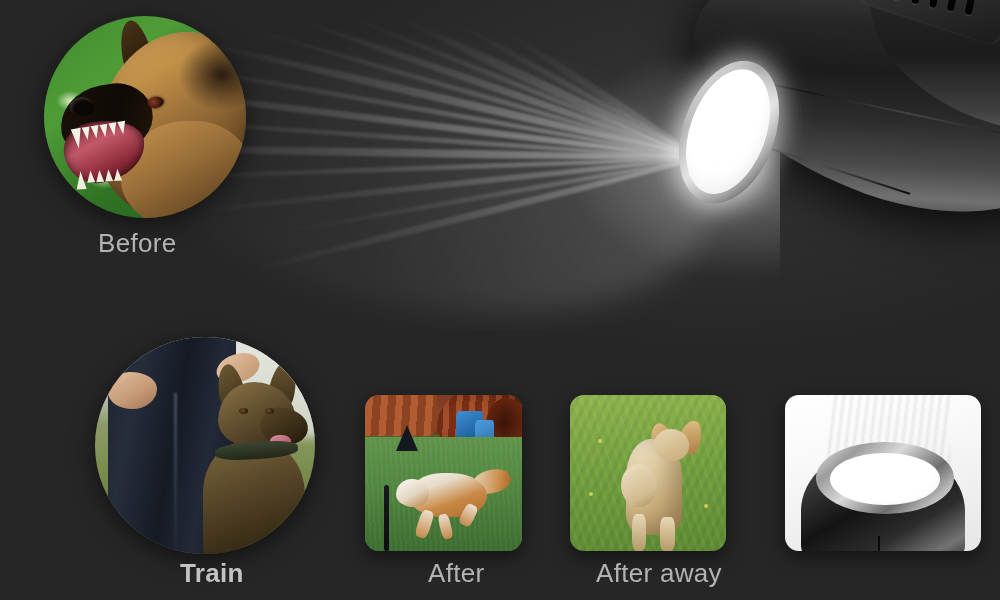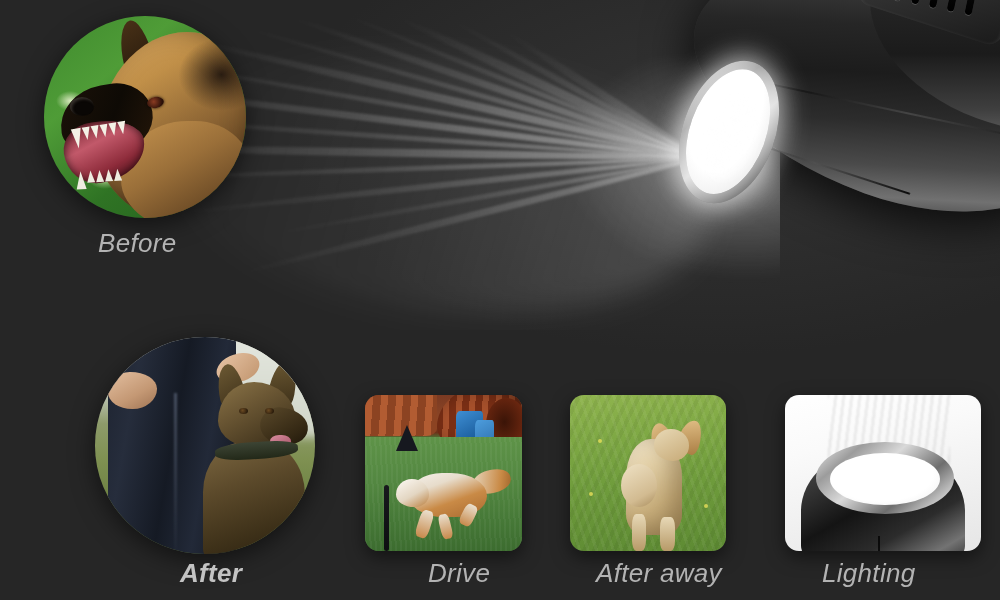--- a/index.html
+++ b/index.html
@@ -378,21 +378,20 @@
     background:radial-gradient(ellipse at 46% 40%,#ffffff 0%,#ffffff 62%,#f4f4f4 84%,#e4e4e4 100%);
   }
 
   
   .cap{
     position:absolute;
     color:#b3b3b3;
     font-size:26px;
     letter-spacing:.3px;
     white-space:nowrap;
-    font-style:italic;
   }
   .cap.strong{ font-weight:bold; color:#c3c3c3; }
   .headline{
     position:absolute; left:60px; top:272px;
     font-size:39px; font-weight:bold;
     color:#e8a33d;
     letter-spacing:.2px;
     white-space:nowrap;
     text-shadow:0 1px 2px rgba(0,0,0,.5);
   }
@@ -489,41 +488,41 @@
         <div class="adog-body"></div>
         <div class="adog-head"></div>
         <div class="adog-snout"></div>
         <div class="adog-eye" style="left:36%; top:22%;"></div>
         <div class="adog-eye" style="left:58%; top:22%;"></div>
         <div class="adog-tongue"></div>
         <div class="adog-collar"></div>
       </div>
     </div>
   </div>
-  <div class="cap strong" style="left:180px; top:558px;">After</div>
+  <div class="cap strong" style="left:180px; top:558px;">Train</div>
 
   <div class="thumb" style="left:365px; top:395px; width:157px; height:156px;">
     <div class="photo ph-train">
       <div class="tunnel-left"></div>
       <div class="tunnel"></div>
       <div class="tunnel-mouth"></div>
       <div class="blue-bag"></div>
       <div class="blue-bag2"></div>
       <div class="turf"></div>
       <div class="cone"></div>
       <div class="post"></div>
       <div class="collie-tail"></div>
       <div class="collie-body"></div>
       <div class="collie-head"></div>
       <div class="collie-leg" style="left:34%; top:74%; width:8%;  height:18%; transform:rotate(18deg);"></div>
       <div class="collie-leg" style="left:48%; top:76%; width:7%;  height:16%; transform:rotate(-14deg);"></div>
       <div class="collie-leg" style="left:62%; top:70%; width:8%;  height:14%; transform:rotate(26deg);"></div>
     </div>
   </div>
-  <div class="cap" style="left:428px; top:558px;">Drive</div>
+  <div class="cap" style="left:428px; top:558px;">After</div>
 
   <div class="thumb" style="left:570px; top:395px; width:156px; height:156px;">
     <div class="photo ph-drive">
       <div class="yellow-fleck" style="left:18%; top:28%;"></div>
       <div class="yellow-fleck" style="left:78%; top:20%;"></div>
       <div class="yellow-fleck" style="left:12%; top:62%;"></div>
       <div class="yellow-fleck" style="left:86%; top:70%;"></div>
       <div class="ydog-ear" style="left:52%; top:18%; transform:rotate(-20deg);"></div>
       <div class="ydog-ear" style="left:70%; top:16%; transform:rotate(14deg);"></div>
       <div class="ydog-tail"></div>
@@ -540,15 +539,14 @@
     <div class="photo ph-light">
       <div class="light-streaks"></div>
       <div class="torch-mini">
         <div class="torch-mini-seam"></div>
       </div>
       <div class="bezel">
         <div class="bezel-in"></div>
       </div>
     </div>
   </div>
-  <div class="cap" style="left:822px; top:558px;">Lighting</div>
 
 </div>
 
 </body></html>

